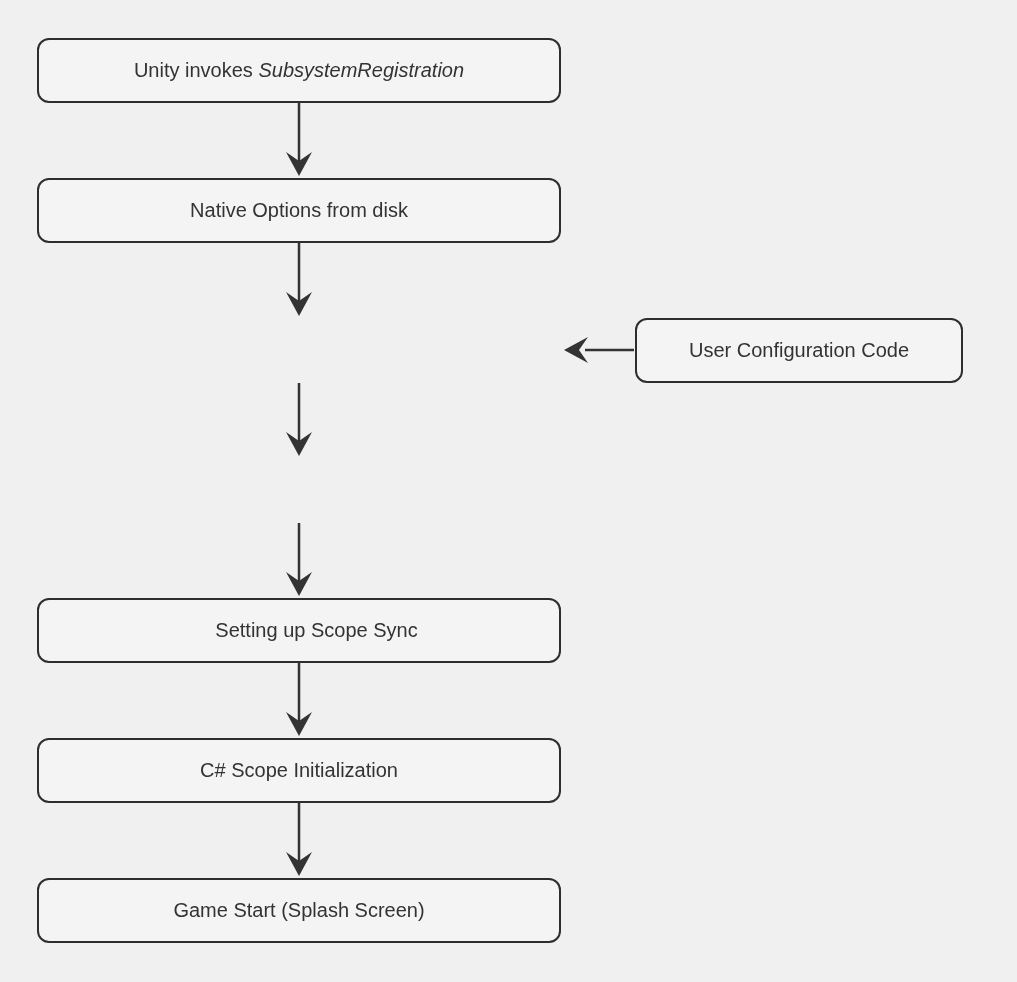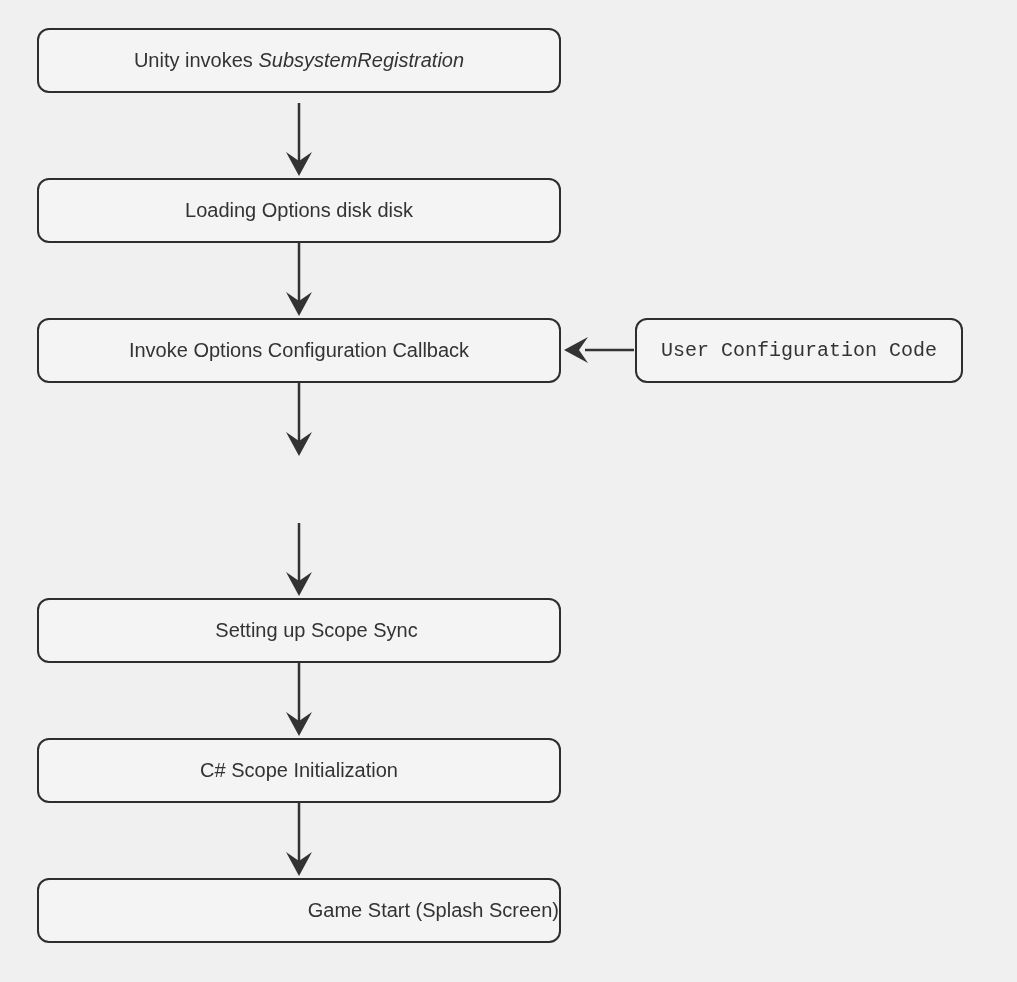--- a/index.html
+++ b/index.html
@@ -41,32 +41,31 @@
     border-radius: 12px;
     display: flex;
     align-items: center;
     justify-content: center;
     font-size: 20px;
     color: #333333;
     text-align: center;
     white-space: nowrap;
   }
   .node .em { font-style: italic; }
-  .n1 { top: 28px; }
+  .n1 { top: 38px; }
   .n2 { top: 178px; }
   .n3 { top: 318px; }
   .n4 { top: 458px; }
   .n5 { top: 598px; padding-left: 35px; }
   .n6 { top: 738px; }
-  .n7 { top: 878px; justify-content: flex-end; }
+  .n7 { top: 878px; }
   .nu {
     left: 635px;
     width: 328px;
     top: 318px;
-    font-family: Liberation Mono, monospace;
   }
 </style>
 </head>
 <body>
 
 <div class="stage">
 
   <svg class="arrows" viewBox="0 0 1017 982" xmlns="http://www.w3.org/2000/svg">
 
     <g>
@@ -98,26 +97,23 @@
       <line x1="585" y1="350" x2="634" y2="350"></line>
       <path d="M 564 350 L 588 337 L 579 350 L 588 363 Z"></path>
     </g>
   </svg>
 
   <div class="node n1">
     <span><span>Unity invokes </span><span class="em">SubsystemRegistration</span></span>
   </div>
 
   <div class="node n2">
-    <span>Loading Options disk disk</span>
+    <span>Native Options from disk</span>
   </div>
 
-  <div class="node n3">
-    <span>Invoke Options Configuration Callback</span>
-  </div>
 
   <div class="node nu">
     <span>User Configuration Code</span>
   </div>
 
 
   <div class="node n5">
     <span>Setting up Scope Sync</span>
   </div>
 

